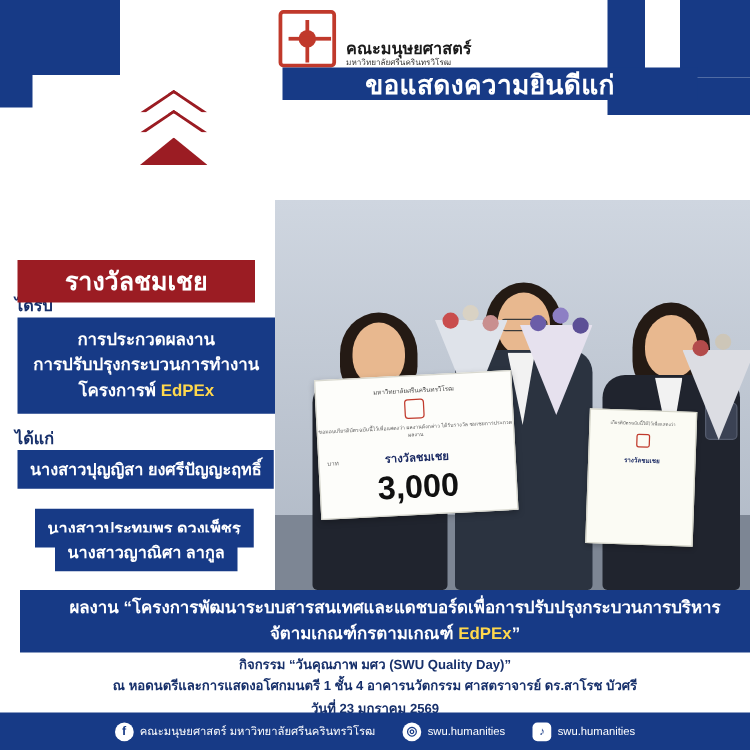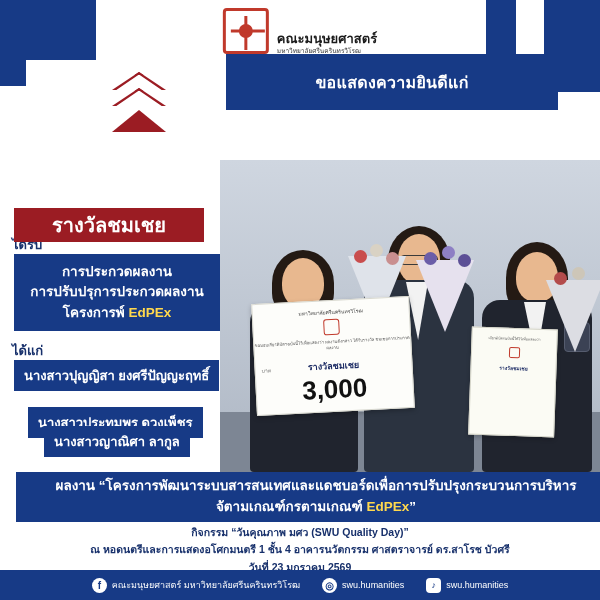--- a/index.html
+++ b/index.html
@@ -77,21 +77,21 @@
     clip-path:polygon(50% 0%, 100% 100%, 0% 100%);
     height:22px;
   }
 
   
   .banner {
     position:absolute; background:#173a86; color:#fff;
     font-weight:bold; display:flex; align-items:center; justify-content:center;
     letter-spacing:.3px;
   }
-  .banner-1 { left:226px; top:54px; width:332px; height:56px; font-size:16px; }
+  .banner-1 { left:226px; top:54px; width:332px; height:26px; font-size:21px; }
   .banner-2 { left:196px; top:107px; width:368px; height:44px; font-size:21px; }
 
   
   .small-label {
     position:absolute; color:#17306b; font-size:13px; font-weight:bold;
   }
   .lbl-receive { left:12px; top:190px;margin-top:44px; }
   .lbl-namely  { left:12px; top:340px; }
 
   .award-banner {
@@ -248,21 +248,21 @@
     <div class="chev solid"></div>
   </div>
 
   <div class="banner banner-1">ขอแสดงความยินดีแก่</div>
 
   <div class="small-label lbl-receive">ได้รับ</div>
   <div class="award-banner">รางวัลชมเชย</div>
 
   <div class="blue-box">
     <div>การประกวดผลงาน</div>
-    <div>การปรับปรุการประกวดผลงาน</div>
+    <div>การปรับปรุงกระบวนการทำงาน</div>
     <div>
       <span>โครงการพ์ </span><span class="hl">EdPEx</span>
     </div>
   </div>
 
   <div class="small-label lbl-namely">ได้แก่</div>
   <div class="name-chip chip1">นางสาวปุญญิสา ยงศรีปัญญะฤทธิ์</div>
   <div class="name-chip chip2">นางสาวประทุมพร ดวงเพ็ชร</div>
   <div class="name-chip chip3">นางสาวญาณิศา ลากูล</div>
 

